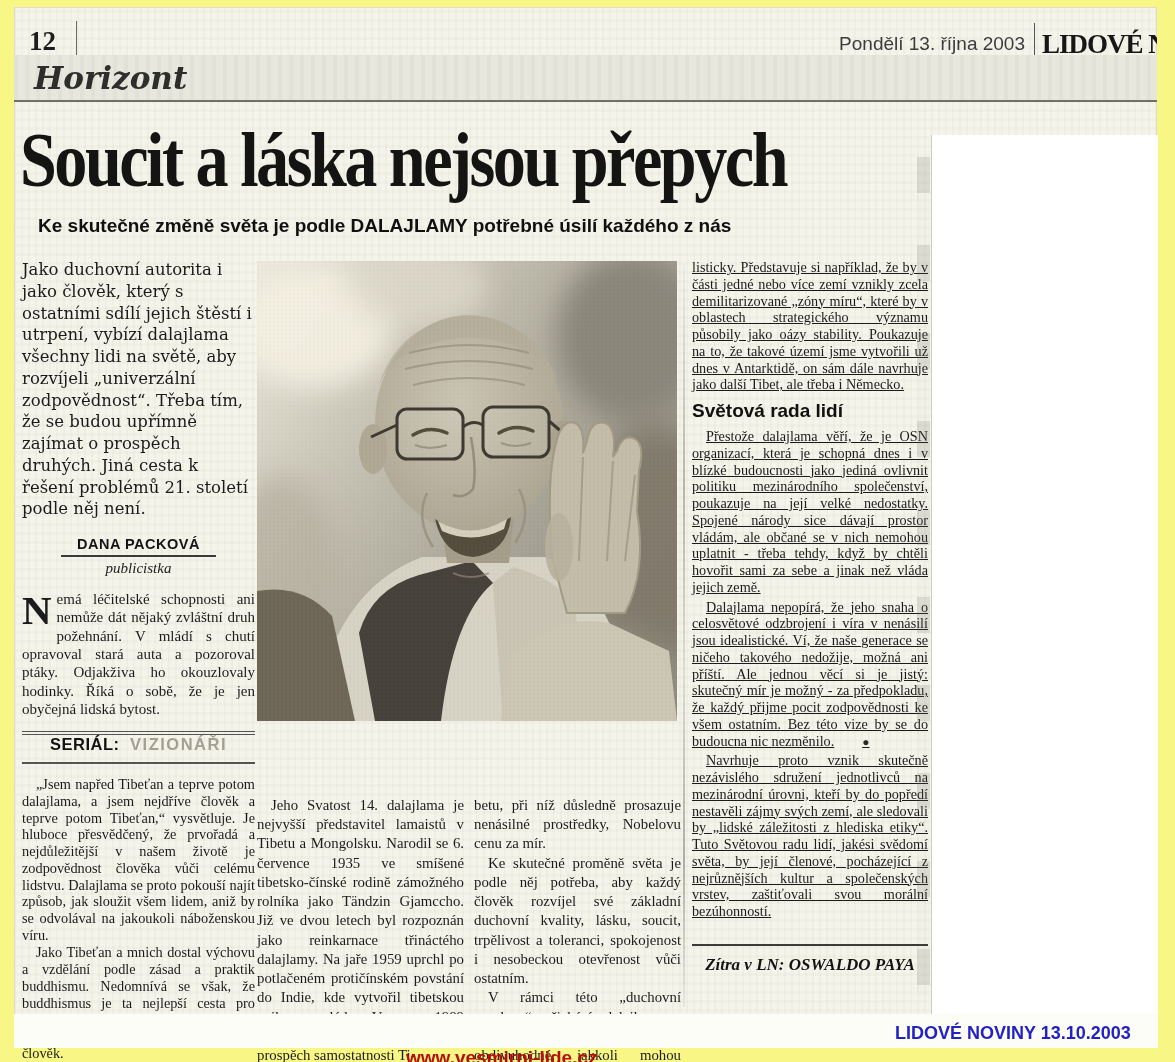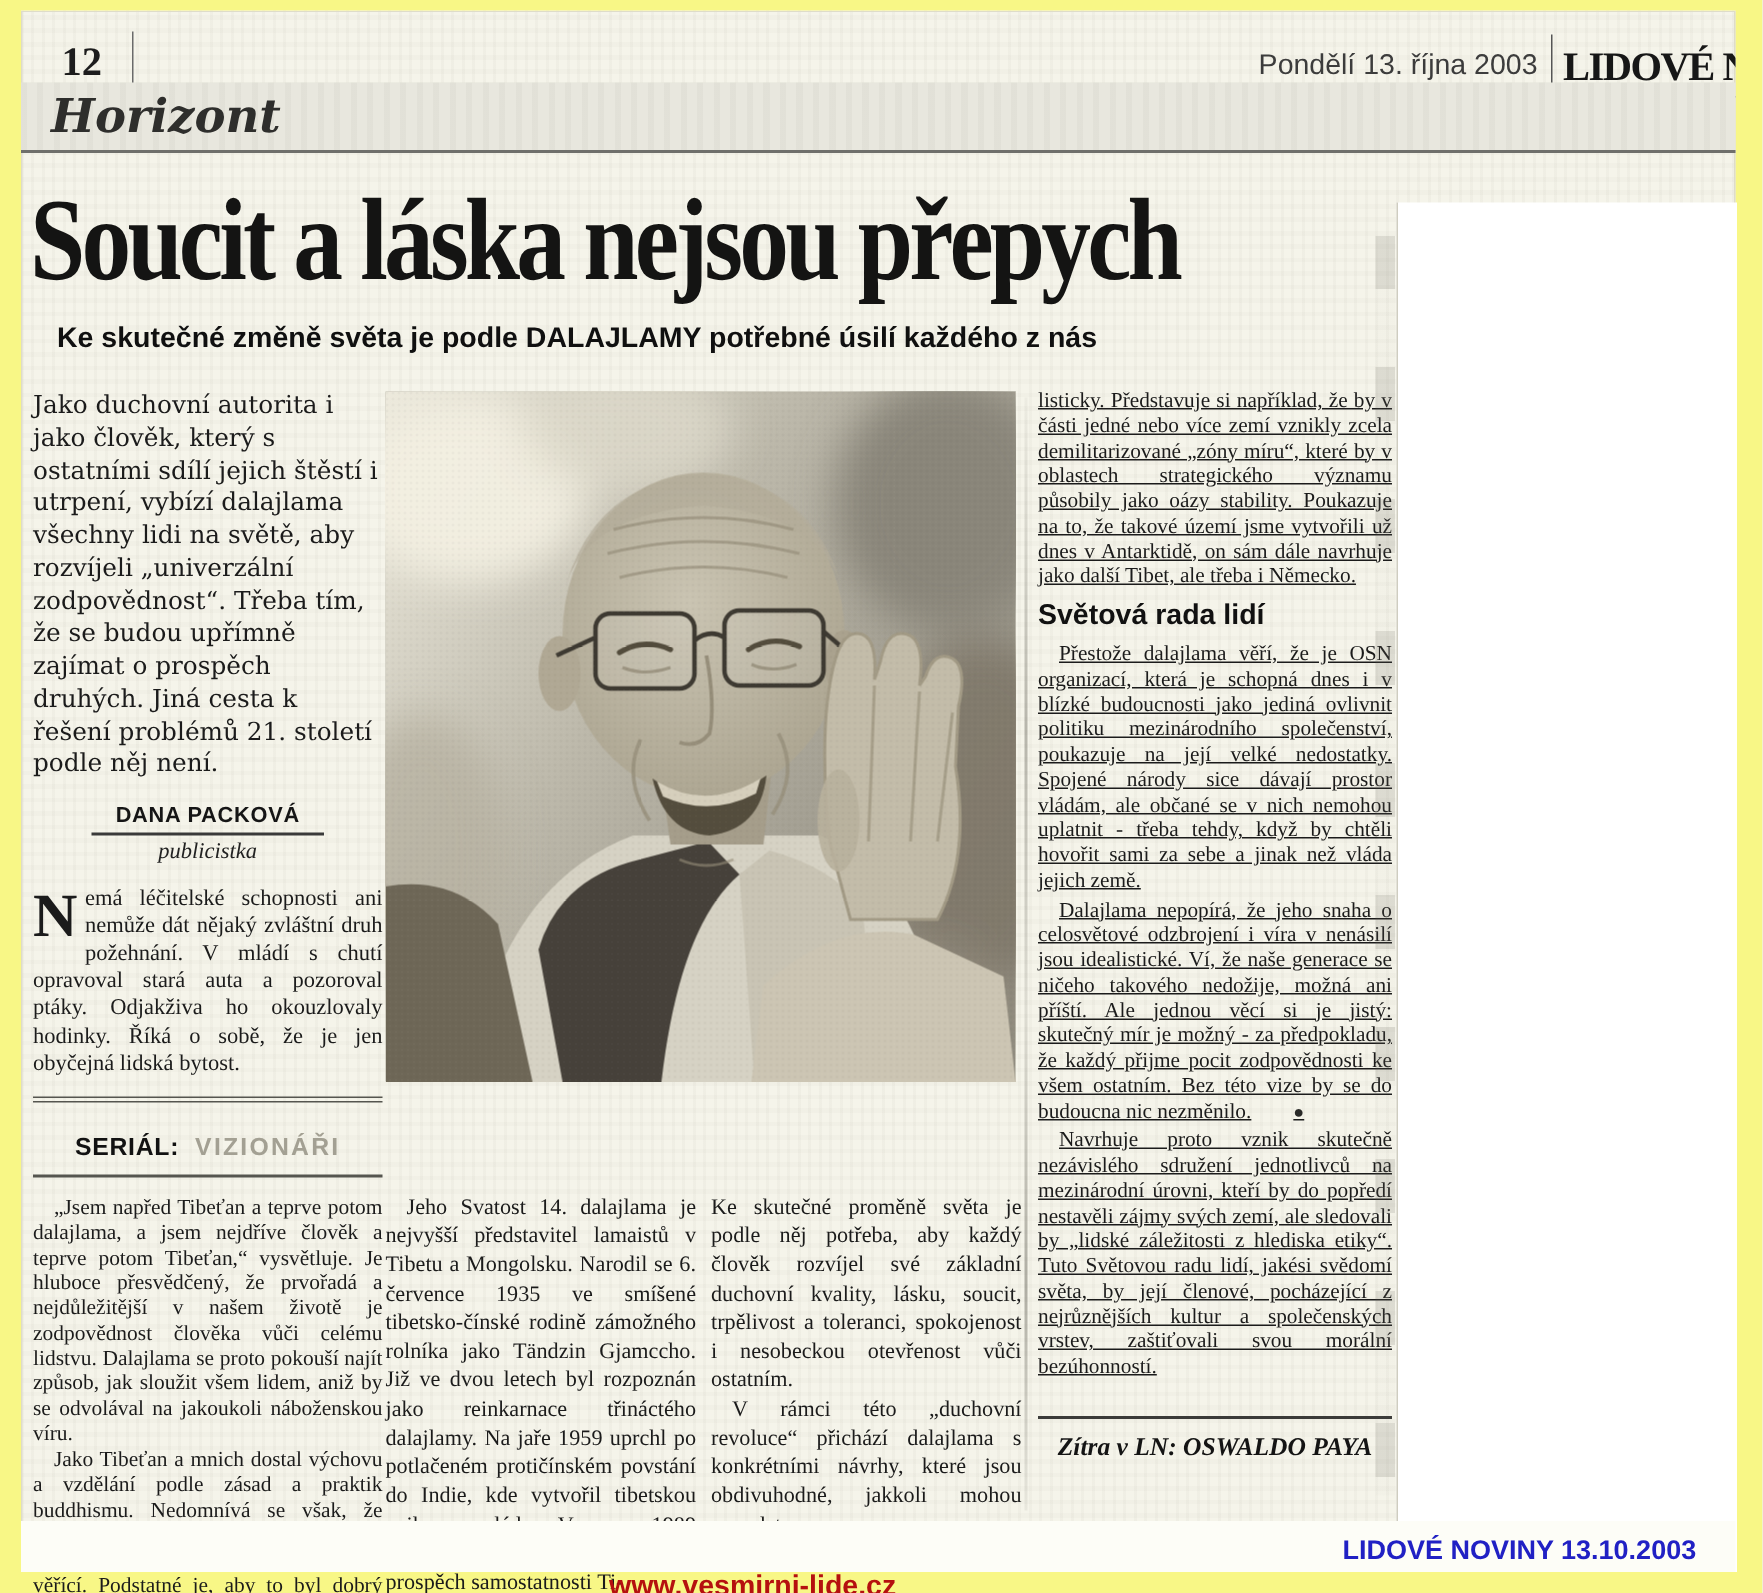--- a/index.html
+++ b/index.html
@@ -4,21 +4,21 @@
 <style>
   html,body{margin:0;padding:0;}
   body{background:#e9e9e9;font-family:"Liberation Serif",serif;}
   .canvas{position:relative;width:1175px;height:1062px;background:#f8f786;overflow:hidden;}
   .paper{position:absolute;left:14px;top:7px;width:1143px;height:1041px;background:#f5f4ea;
          box-shadow:inset 0 0 0 1px #dedcc9;
          background-image:
            repeating-linear-gradient(90deg, rgba(120,115,100,.045) 0 2px, rgba(255,255,255,0) 2px 7px),
            repeating-linear-gradient(0deg, rgba(120,115,100,.03) 0 3px, rgba(255,255,255,0) 3px 9px);}
   
-  .pagebox{position:absolute;left:18px;top:14px;width:56px;height:42px;border-right:1px solid #6a6a6a;
+  .pagebox{position:absolute;left:6px;top:14px;width:56px;height:42px;border-right:1px solid #6a6a6a;
            border-bottom:1px solid #6a6a6a;}
   .pagenum{position:absolute;left:9px;top:4px;font:700 27px/32px "Liberation Serif",serif;color:#1d1d1d;}
   .dateline{position:absolute;right:132px;top:26px;font:400 19px "Liberation Sans",sans-serif;color:#3c3c3c;}
   .vdiv{position:absolute;left:1020px;top:16px;width:1px;height:41px;background:#555;}
   .masthead{position:absolute;left:1028px;top:22px;width:115px;overflow:hidden;white-space:nowrap;
             font:700 27px "Liberation Serif",serif;letter-spacing:-1px;color:#171717;}
   .hrule{position:absolute;left:0;top:57px;width:100%;height:1px;background:#7a7a76;}
   .band{position:absolute;left:0;top:48px;width:100%;height:45px;background:#e8e7de;border-bottom:2px solid #6f6f6b;
         background-image:repeating-linear-gradient(90deg, rgba(110,108,96,.05) 0 4px, rgba(255,255,255,0) 4px 11px);}
   .band-title{position:absolute;left:20px;top:4px;font:600 31px/38px "DejaVu Serif",serif;font-style:italic;color:#2e2e2c;}
@@ -30,21 +30,21 @@
   
   .leftcol{position:absolute;left:8px;top:252px;width:233px;}
   .lead{font:400 16.5px/1.32 "DejaVu Serif",serif;color:#1b1b1b;}
   .author{margin-top:15px;text-align:center;}
   .author-name{display:inline-block;font:700 14.5px "Liberation Sans",sans-serif;letter-spacing:.5px;
                color:#151515;border-bottom:2px solid #3a3a3a;padding:0 16px 3px;}
   .author-role{margin-top:3px;font:400 15px "Liberation Serif",serif;font-style:italic;color:#222;}
   .intro{margin-top:13px;font:400 15px/1.22 "Liberation Serif",serif;color:#1b1b1b;text-align:justify;}
   .dropcap{float:left;font:700 41px/0.82 "Liberation Serif",serif;padding:4px 5px 0 0;color:#1b1b1b;}
   .serial{margin-top:13px;border-top:4px double #55554f;border-bottom:2px solid #55554f;
-          padding:21px 0 8px;text-align:center;font:700 16.5px "Liberation Sans",sans-serif;}
+          padding:0 0 8px;text-align:center;font:700 16.5px "Liberation Sans",sans-serif;}
   .serial-label{color:#121212;letter-spacing:.5px;}
   .serial-value{color:#a3a093;letter-spacing:1.5px;margin-left:6px;}
   .bodytxt{font:400 14.3px/1.17 "Liberation Serif",serif;color:#1b1b1b;text-align:justify;}
   .leftcol .bodytxt{margin-top:12px;}
   .bodytxt p{margin:0;}
   .bodytxt p + p{text-indent:14px;margin-top:1px;}
   p.ind{text-indent:14px;}
   p.noind{text-indent:0;}
   
   .photo{position:absolute;left:243px;top:254px;width:420px;height:460px;overflow:hidden;background:#b9b5a8;}
@@ -206,20 +206,21 @@
         <rect width="420" height="460" fill="url(#grain)"></rect>
       </svg>
     </div>
 
 
     <div class="midcols">
       <div class="midcol">
         <p class="ind">Jeho Svatost 14. dalajlama je nejvyšší představitel lamaistů v Tibetu a Mongolsku. Narodil se 6. července 1935 ve smíšené tibetsko-čínské rodině zámožného rolníka jako Tändzin Gjamccho. Již ve dvou letech byl rozpoznán jako reinkarnace třináctého dalajlamy. Na jaře 1959 uprchl po potlačeném protičínském povstání do Indie, kde vytvořil tibetskou exilovou vládu. V roce 1989 obdržel za svou činnost ve prospěch samostatnosti Ti-</p>
       </div>
       <div class="midcol">
+        <p class="noind">betu, při níž důsledně prosazuje nenásilné prostředky, Nobelovu cenu za mír.</p>
         <p>Ke skutečné proměně světa je podle něj potřeba, aby každý člověk rozvíjel své základní duchovní kvality, lásku, soucit, trpělivost a toleranci, spokojenost i nesobeckou otevřenost vůči ostatním.</p>
         <p>V rámci této „duchovní revoluce“ přichází dalajlama s konkrétními návrhy, které jsou obdivuhodné, jakkoli mohou vypadat nerea-</p>
       </div>
     </div>
 
     <div class="coldiv"></div>
 
     <div class="rightcol">
       <p class="noind">listicky. Představuje si například, že by v části jedné nebo více zemí vznikly zcela demilitarizované „zóny míru“, které by v oblastech strategického významu působily jako oázy stability. Poukazuje na to, že takové území jsme vytvořili už dnes v Antarktidě, on sám dále navrhuje jako další Tibet, ale třeba i Německo.</p>
       <div class="subhead">Světová rada lidí</div>

